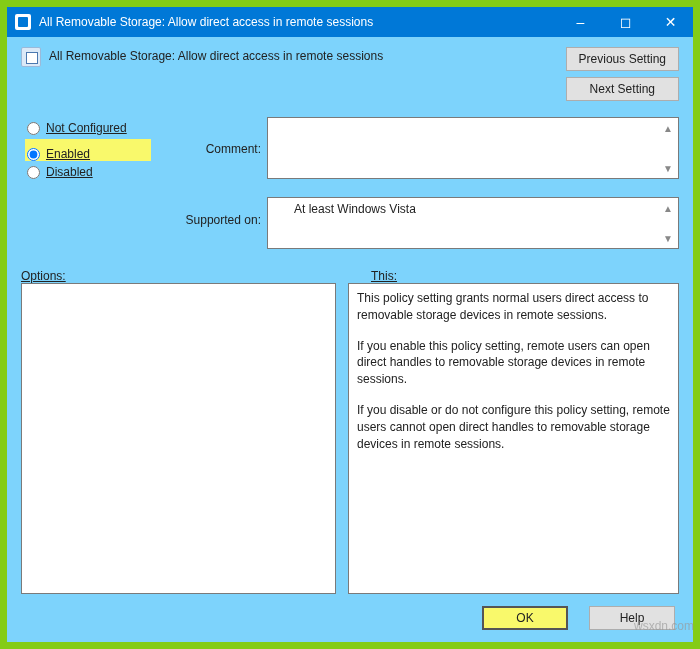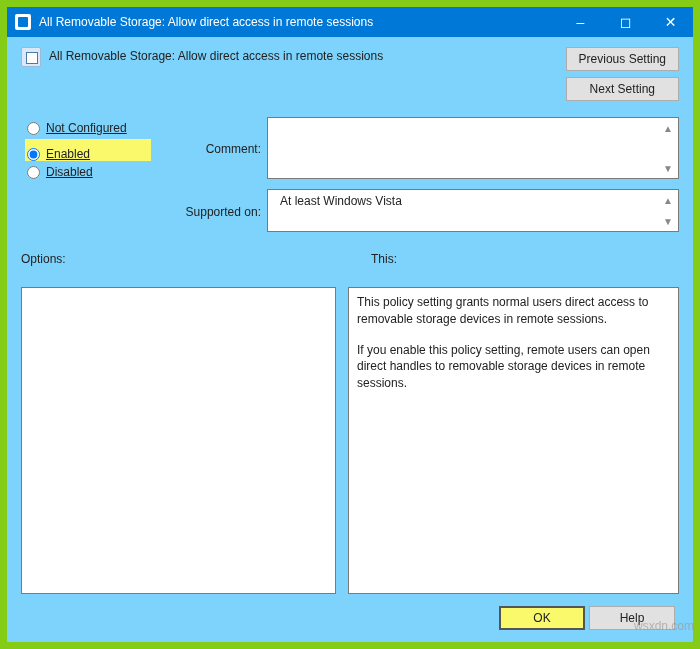--- a/index.html
+++ b/index.html
@@ -20,30 +20,30 @@
   .btn { height: 24px; min-width: 86px; background: #e1e1e1; border: 1px solid #adadad; font-size: 12px; display:inline-flex; align-items:center; justify-content:center; padding:0 12px;}
   .radio-section { display:flex; gap:20px; margin-top:10px;}
   .radios { width: 130px; padding-left:4px;text-decoration:underline;}
   .radio-row { display:flex; align-items:center; height:22px; font-size:12px; padding:0 2px;}
   .radio-row input{margin:0 6px 0 0;}
   .hl { background: #f9f96b; align-items: flex-end; }
   .fields { flex:1; }
   .field-row { display:flex; align-items:center; margin-bottom:10px;}
   .field-label { width:96px; text-align:right; padding-right:6px; padding-top:2px;}
   .textarea { flex:1; border:1px solid #7a7a7a; height:62px; position:relative; background:#fff;}
-  .textarea.supported{height:43px; padding:4px 12px; font-size:12px; color:#222;}
+  .textarea.supported{height:52px; padding:4px 26px; font-size:12px; color:#222;margin-top:8px;}
   .scroll-arrow{position:absolute;right:2px;width:16px;height:16px;display:flex;align-items:center;justify-content:center;color:#888;font-size:10px;}
   .scroll-arrow.up{top:2px;} .scroll-arrow.down{bottom:2px;}
-  .labels-row{display:flex; margin-top:10px; margin-bottom:21px;}
+  .labels-row{display:flex; margin-top:10px; margin-bottom:0;text-decoration:underline;}
   .labels-row .left{width:350px;} .labels-row .right{flex:1;}
   .panes{display:flex; flex:1; gap:12px; min-height:0;border-radius:10px;}
   .pane{flex:1; border:1px solid #7a7a7a; background:#fff; overflow:hidden;}
   .help-pane{padding:6px 8px; font-size:12px; line-height:1.4;}
   .help-pane p{margin:0 0 14px 0;}
-  .footer{display:flex; justify-content:flex-end; gap:4px; padding:12px 4px 4px; align-items:center;}
+  .footer{display:flex; justify-content:flex-end; gap:21px; padding:12px 4px 4px; align-items:center;}
   .footer .btn{min-width:86px;}
   .btn.hl-btn{background:#f9f96b; border:2px solid #555;}
   .watermark{position:absolute; bottom:16px; right:6px; font-size:12px; color:#999a;}
   .wrap{position:relative;}
 </style>
 </head>
 <body>
 
 <div class="wrap">
 <div class="window">
@@ -107,20 +107,21 @@
     <div class="labels-row">
       <div class="left">Options:</div>
       <div class="right">This:</div>
     </div>
 
     <div class="panes">
       <div class="pane"></div>
       <div class="pane help-pane">
         <p>This policy setting grants normal users direct access to removable storage devices in remote sessions.</p>
         <p>If you enable this policy setting, remote users can open direct handles to removable storage devices in remote sessions.</p>
+        <p>If you disable or do not configure this policy setting, remote users cannot open direct handles to removable storage devices in remote sessions.</p>
       </div>
     </div>
 
     <div class="footer">
       <div class="btn hl-btn">OK</div>
       <div class="btn">Help</div>
     </div>
 
   </div>
 </div>

